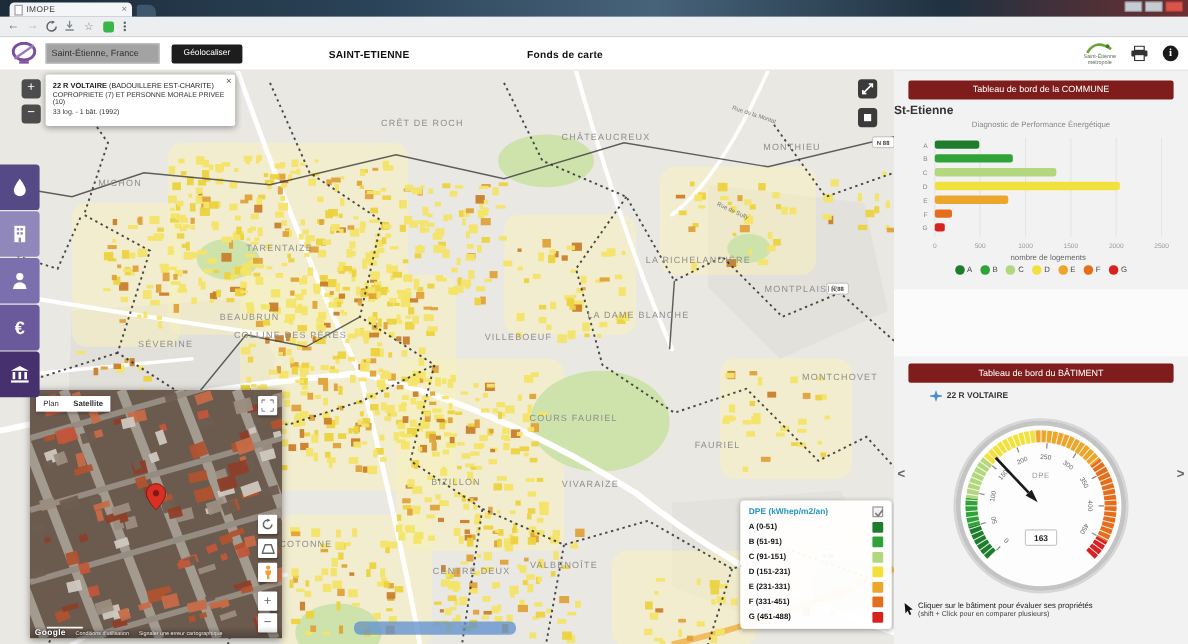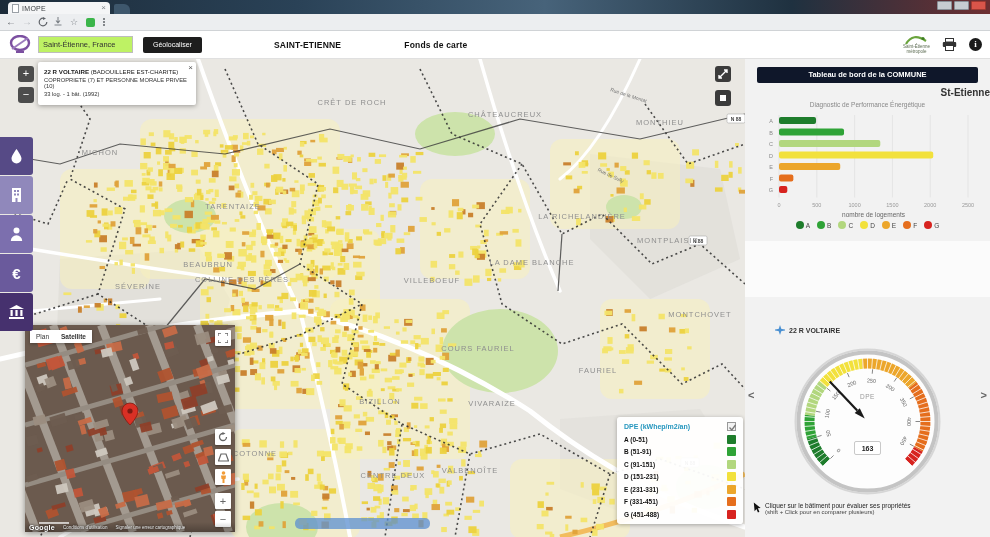--- a/index.html
+++ b/index.html
@@ -30,26 +30,26 @@
   #toolbar .ricons { display:flex; align-items:center; gap:8px; }
   .star { font-size:9px; color:#80868b; line-height:1; }
   .extension { width:9px; height:9px; background:#3bb54a; border-radius:2px; }
   .dots3 { display:flex; flex-direction:column; gap:1px; }
   .dots3 i { width:2px; height:2px; border-radius:50%; background:#5f6368; }
   
   #appheader { position:absolute; left:0; top:31px; width:990px; height:28px; background:#fff;
     border-bottom:1px solid #e0e0e0; display:flex; align-items:center; padding:0 8px; }
   #imopelogo { width:24px; height:20px; margin-right:6px; }
   #searchbox { width:95px; height:17px; border:1px solid #bdbdbd; font-size:7.5px;
-    padding:0 4px; color:#333; background:#bef264; }
+    padding:0 4px; color:#333; background:#a3a3a3; }
   #geobtn { margin-left:10px; height:16px; background:#1d1d1d; color:#fff; border:none;
     font-size:7px; padding:0 10px; border-radius:2px; }
   .menuitem { font-size:8.5px; font-weight:bold; color:#111; letter-spacing:.2px; }
   #menu1 { margin-left:72px; }
-  #menu2 { margin-left:63px; }
+  #menu2 { margin-left:98px; }
   #hright { margin-left:auto; display:flex; align-items:center; gap:12px; }
   #metrologo { display:flex; flex-direction:column; align-items:center; line-height:1; }
   #metrologo .txt { font-size:4.5px; color:#5c6b52; }
   #infobtn { width:13px; height:13px; background:#1a1a1a; border-radius:50%; color:#fff;
     font-size:9px; font-weight:bold; text-align:center; line-height:13px; font-family:"Liberation Serif",serif; }
   
   #content { position:absolute; left:0; top:59px; width:990px; height:478px; }
   #maparea { position:absolute; left:0; top:0; width:745px; height:478px; overflow:hidden; background:#eae8e3; }
   
   #sidebar { position:absolute; left:0; top:78px; width:33px; z-index:30; }
@@ -86,23 +86,23 @@
   .ibox { position:absolute; width:16px; height:16px; background:#fff; z-index:5; border-radius:1px;
     box-shadow:0 1px 2px rgba(0,0,0,.3); display:flex; align-items:center; justify-content:center; }
   #insetattrib { position:absolute; left:0; bottom:0; width:100%; height:10px; z-index:5;
     display:flex; align-items:center; gap:8px; padding:0 4px;
     background:linear-gradient(transparent,rgba(0,0,0,.25)); }
   #insetattrib .g { color:#fff; font-size:7px; font-weight:bold; letter-spacing:.3px;
     text-shadow:0 0 2px #000; }
   #insetattrib .a { color:#f0f0f0; font-size:4.5px; text-shadow:0 0 2px #000; }
   
   #rightpanel { position:absolute; left:745px; top:0; width:245px; height:478px; background:#f2f2f2; }
-  .phead { position:absolute; left:12px; width:221px; height:16px; background:#0f172a; color:#fff;
-    font-size:7.5px; font-weight:bold; text-align:center; line-height:16px; border-radius:2px; }
-  #communetitle { position:absolute; left:0; top:28px; width:245px; text-align:right;
+  .phead { position:absolute; left:12px; width:221px; height:16px; background:#7f1d1d; color:#fff;
+    font-size:7.5px; font-weight:normal; text-align:center; line-height:16px; border-radius:2px; }
+  #communetitle { position:absolute; left:0; top:28px; width:245px; text-align:left;
     font-size:10px; font-weight:bold; color:#333; }
   #communesub { position:absolute; left:0; top:42px; width:245px; text-align:center;
     font-size:6.5px; color:#888; }
   #communechart { position:absolute; left:8px; top:54px; }
   #dotlegend { position:absolute; left:0; top:162px; width:245px; display:flex;
     justify-content:center; gap:7px; }
   #dotlegend .dl { display:flex; align-items:center; gap:2px; }
   #dotlegend .dot { width:8px; height:8px; border-radius:50%; }
   #dotlegend .dlab { font-size:6.5px; color:#444; }
   .sectiongap { position:absolute; left:0; top:182px; width:245px; height:56px; background:#fbfbfb; }
@@ -1730,20 +1730,21 @@
         </span>
         <span class="dl">
           <span class="dot" style="background: rgb(229, 110, 29);"></span>
           <span class="dlab">F</span>
         </span>
         <span class="dl">
           <span class="dot" style="background: rgb(215, 35, 31);"></span>
           <span class="dlab">G</span>
         </span>
       </div>
+    <div class="phead" style="top:244px">Tableau de bord du BÂTIMENT</div>
     <div id="seriesrow">
       <svg width="10" height="10" viewBox="0 0 12 12">
         <path d="M6 0 L7.5 4.5 L12 6 L7.5 7.5 L6 12 L4.5 7.5 L0 6 L4.5 4.5 Z" fill="#4a90d2"></path>
         <rect x="0" y="5.4" width="12" height="1.2" fill="#4a90d2"></rect>
       </svg>
       <span class="slab">22 R VOLTAIRE</span>
     </div>
     <span class="chev" style="left:3px">&lt;</span>
     <span class="chev" style="right:3px">&gt;</span>
     <svg id="gaugesvg" width="165" height="165">

